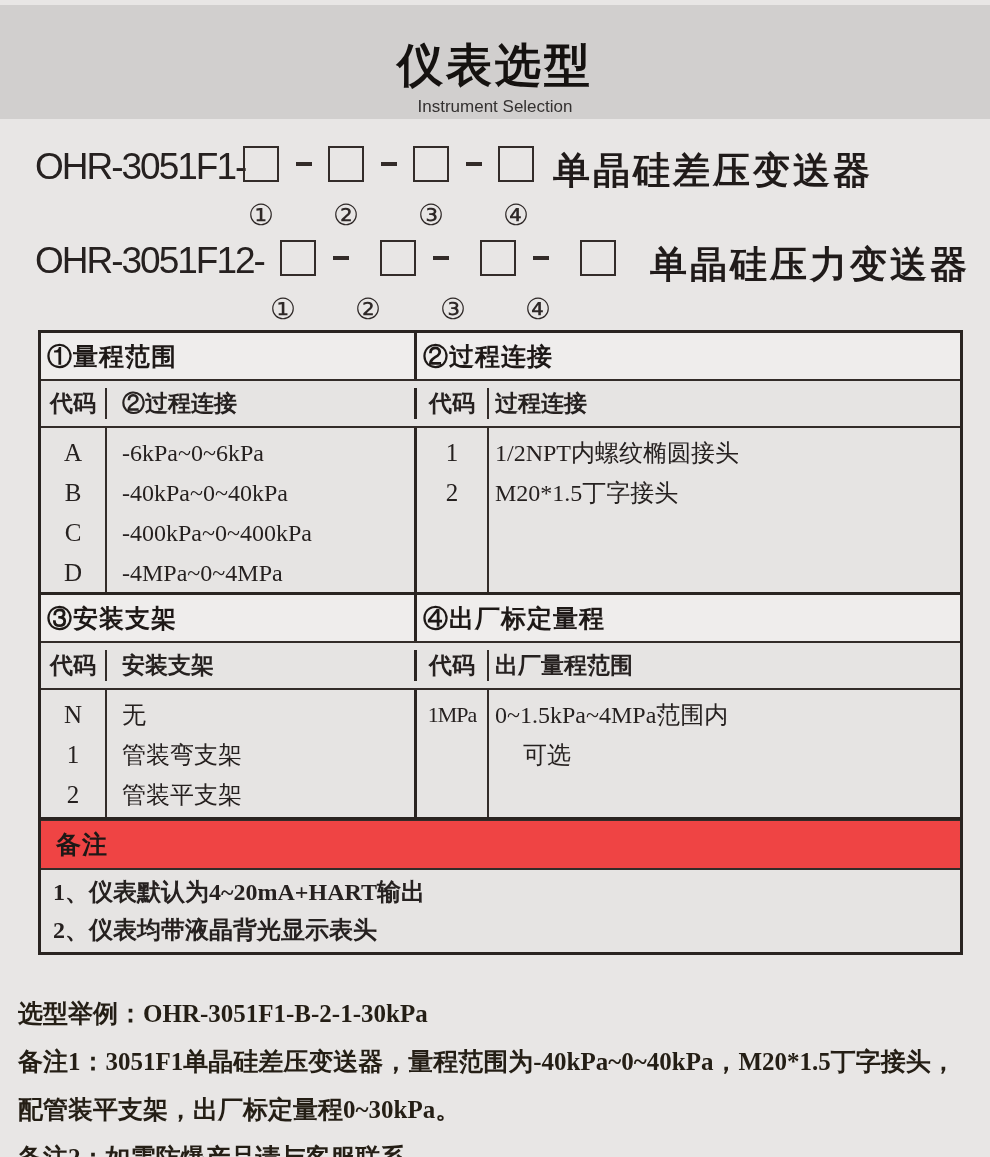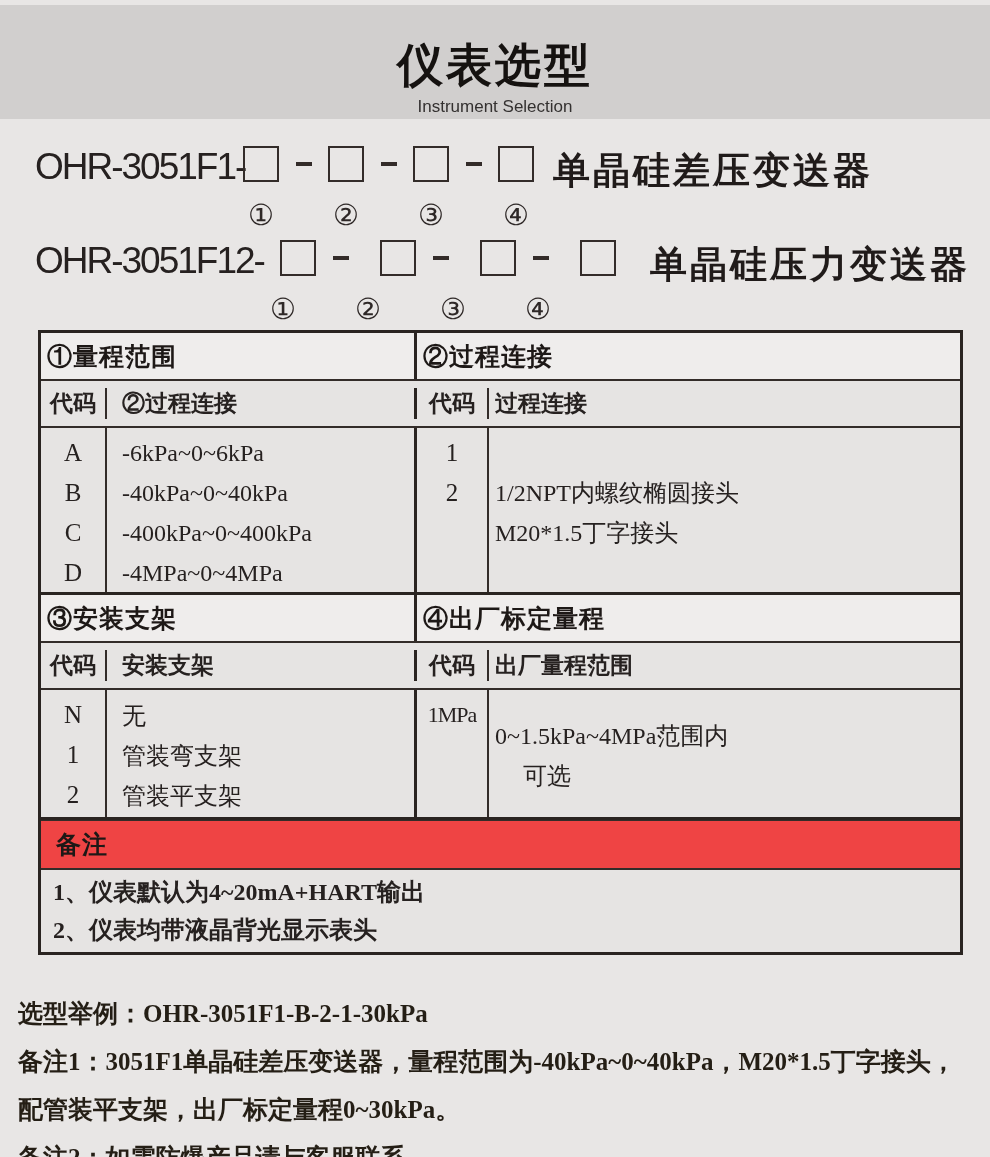--- a/index.html
+++ b/index.html
@@ -72,21 +72,21 @@
   .dr-upper { height:167px; }
   .dr-lower { height:130px; }
   .stack { display:block; padding-top:5px; }
   .c1 .stack, .c3 .stack { width:100%; text-align:center; }
   .c1s, .c3s { display:block; line-height:40px; font-size:25px; color:#262120; }
   .c2s { display:block; line-height:40px; font-size:24px; color:#262120; }
   .c4s { display:block; line-height:40px; font-size:24px; color:#262120; }
   .c4s.indent { padding-left:28px; }
   .c3s.small { font-size:22px; letter-spacing:-1px; }
   .data-row .c1, .data-row .c3 { align-items:flex-start; }
-  .data-row .c2, .data-row .c4 { align-items:center; }
+  .data-row .c2, .data-row .c4 { align-items:flex-start; }
   .remark-row { height:50px; background:#ef4444; align-items:center; border-top:1px solid #332c29; }
   .remark-title {
     font-family:"Liberation Sans", sans-serif; font-size:25px; font-weight:bold;
     color:#1d1816; padding-left:15px; letter-spacing:1px;
   }
   .notes-row { height:81px; display:block; padding:3px 0 0 12px; }
   .note-line { display:block; line-height:38px; font-size:24px; font-weight:bold; color:#262120; }
   
   .footer {
     position:absolute; left:18px; top:990px; width:952px;

